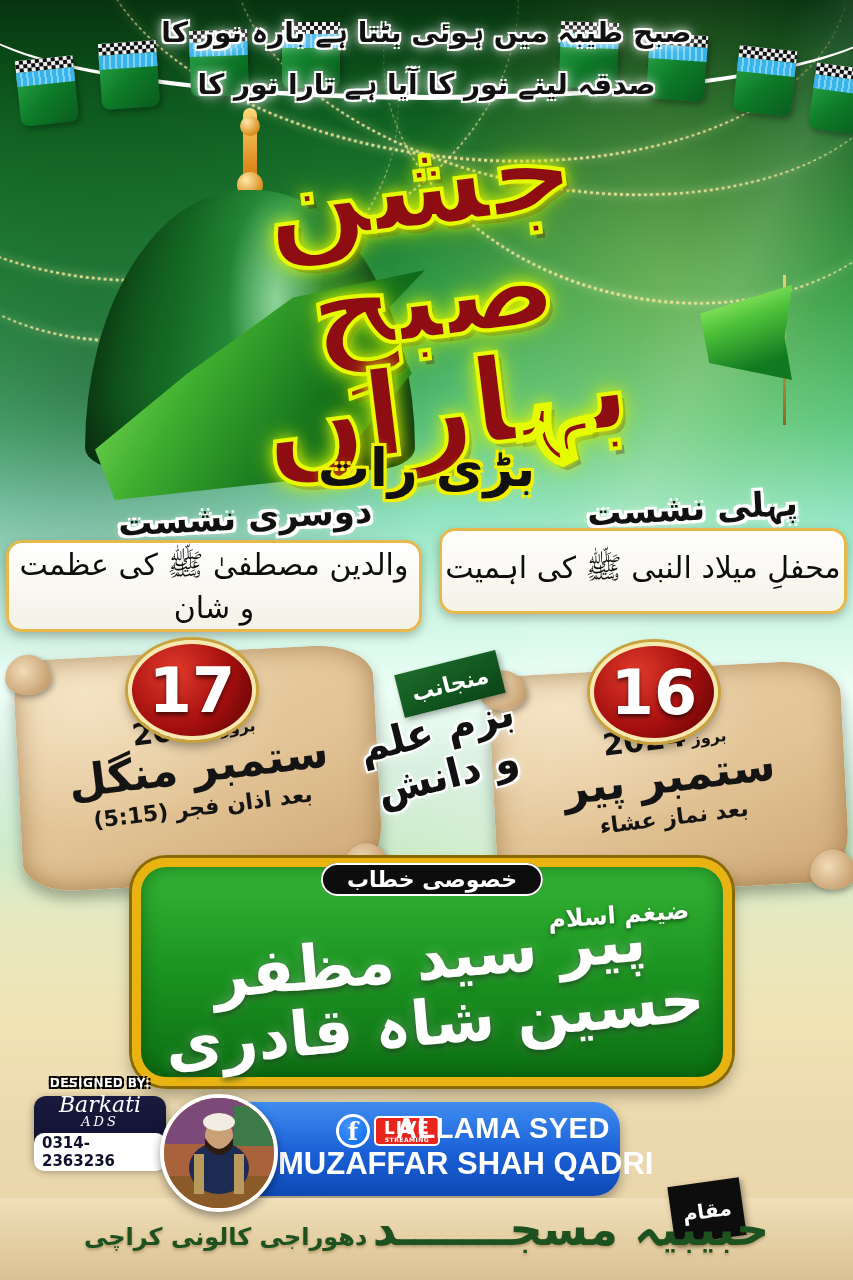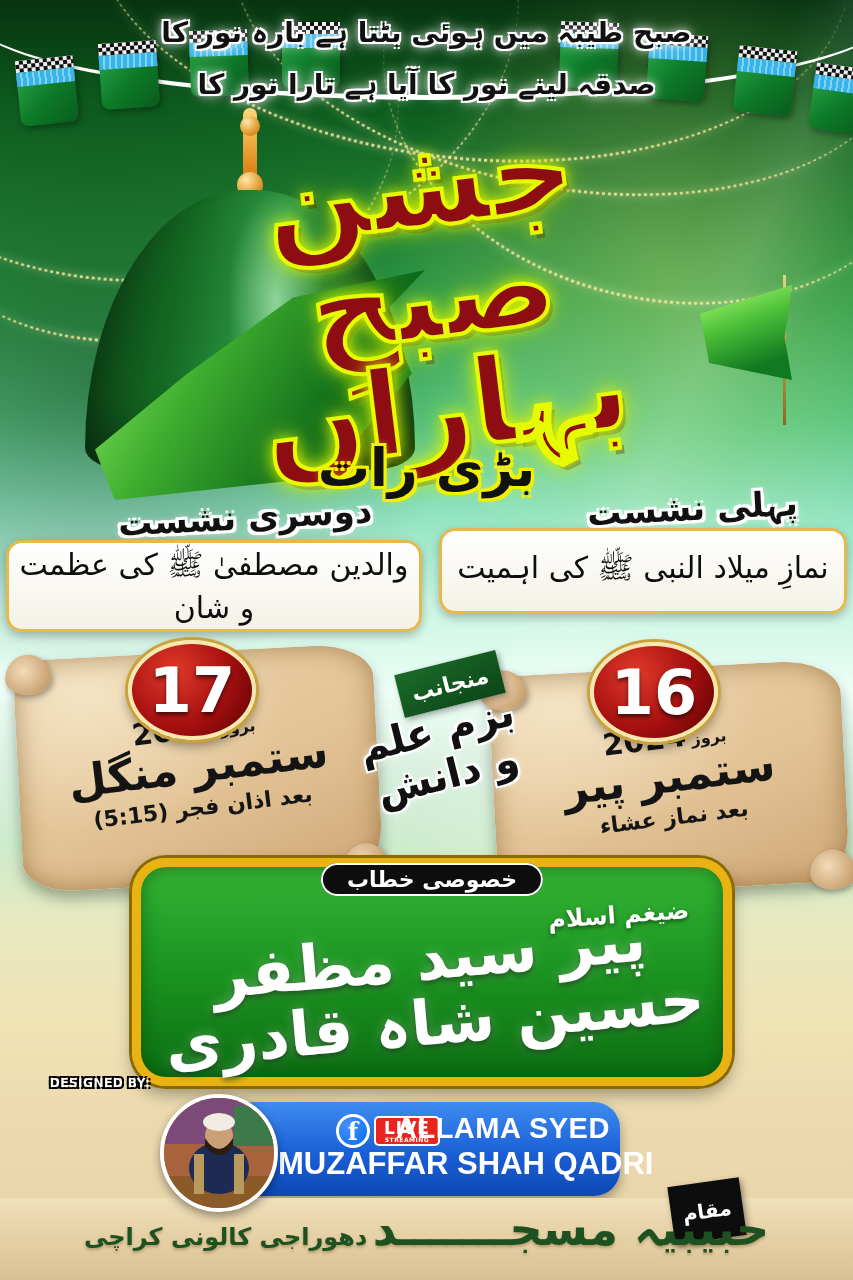--- a/index.html
+++ b/index.html
@@ -316,21 +316,21 @@
   <div class="flag" style="left:812px; top:66px; transform:rotate(8deg);"></div>
 
   <div class="poem poem1 urdu white-glow">صبح طیبہ میں ہوئی بٹتا ہے بارہ نور کا</div>
   <div class="poem poem2 urdu white-glow">صدقہ لینے نور کا آیا ہے تارا نور کا</div>
 
   <div class="main-title urdu">جشن صبحِ بہاراں</div>
   <div class="subtitle urdu">بڑی رات</div>
 
   <div class="session-label label-first urdu">پہلی نشست</div>
   <div class="session-box box-first">
-    <span class="urdu">نمازِ میلاد النبی ﷺ کی اہمیت</span>
+    <span class="urdu">محفلِ میلاد النبی ﷺ کی اہمیت</span>
   </div>
 
   <div class="session-label label-second urdu">دوسری نشست</div>
   <div class="session-box box-second">
     <span class="urdu">والدین مصطفیٰ ﷺ کی عظمت و شان</span>
   </div>
 
   <div class="scroll scroll-right">
     <div class="scroll-inner inner-right">
       <div>
@@ -362,20 +362,25 @@
   <div class="org-tag urdu">منجانب</div>
   <div class="org-name urdu">بزم علم و دانش</div>
 
   <div class="speaker-banner">
     <div class="special-pill urdu">خصوصی خطاب</div>
     <div class="honorific urdu">ضیغم اسلام</div>
     <div class="speaker-name-urdu urdu">پیر سید مظفر حسین شاہ قادری</div>
   </div>
 
   <div class="designed-heading">DESIGNED BY:</div>
+  <div class="designer-box">
+    <div class="designer-name">Barkati</div>
+    <div class="designer-sub">ADS</div>
+    <div class="designer-phone">0314-2363236</div>
+  </div>
 
   <div class="speaker-photo">
     <svg width="110" height="110" viewBox="0 0 110 110">
       <rect x="0" y="0" width="110" height="110" fill="#a8623c"></rect>
       <rect x="0" y="0" width="110" height="46" fill="#7c4a78"></rect>
       <rect x="70" y="8" width="40" height="40" fill="#3c7a4a"></rect>
       <rect x="0" y="78" width="110" height="32" fill="#8a5a28"></rect>
       <ellipse cx="55" cy="70" rx="30" ry="26" fill="#1d2a52"></ellipse>
       <rect x="30" y="56" width="10" height="40" fill="#b99a5e"></rect>
       <rect x="70" y="56" width="10" height="40" fill="#b99a5e"></rect>

